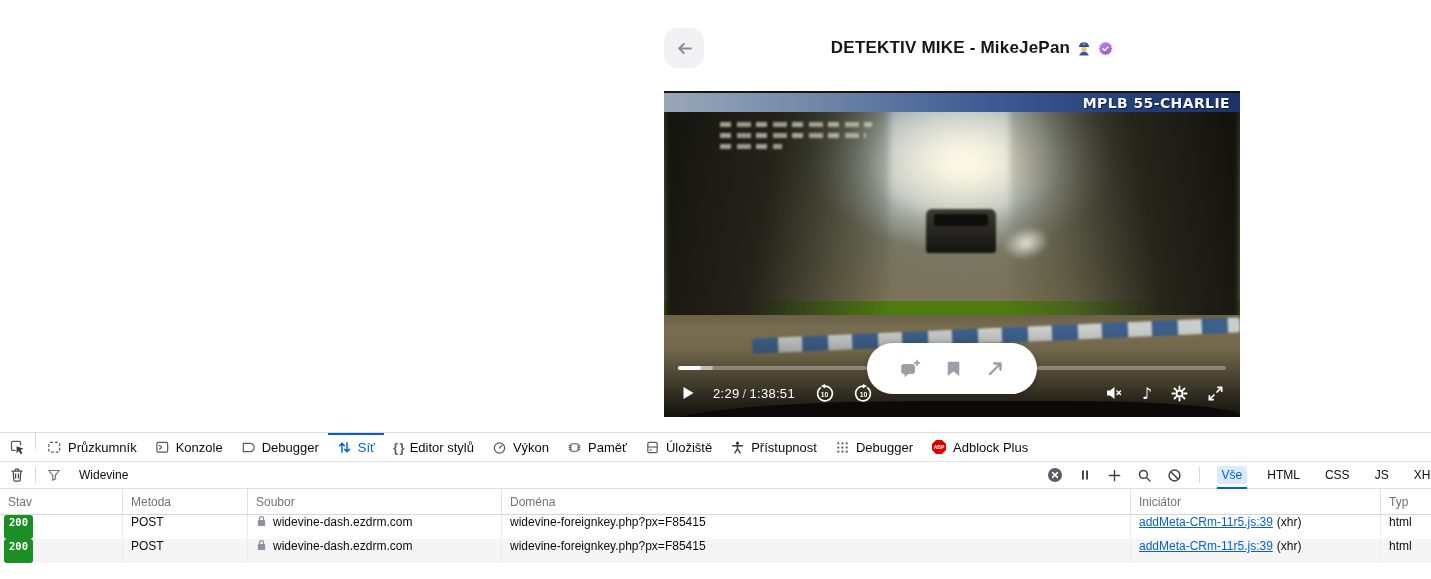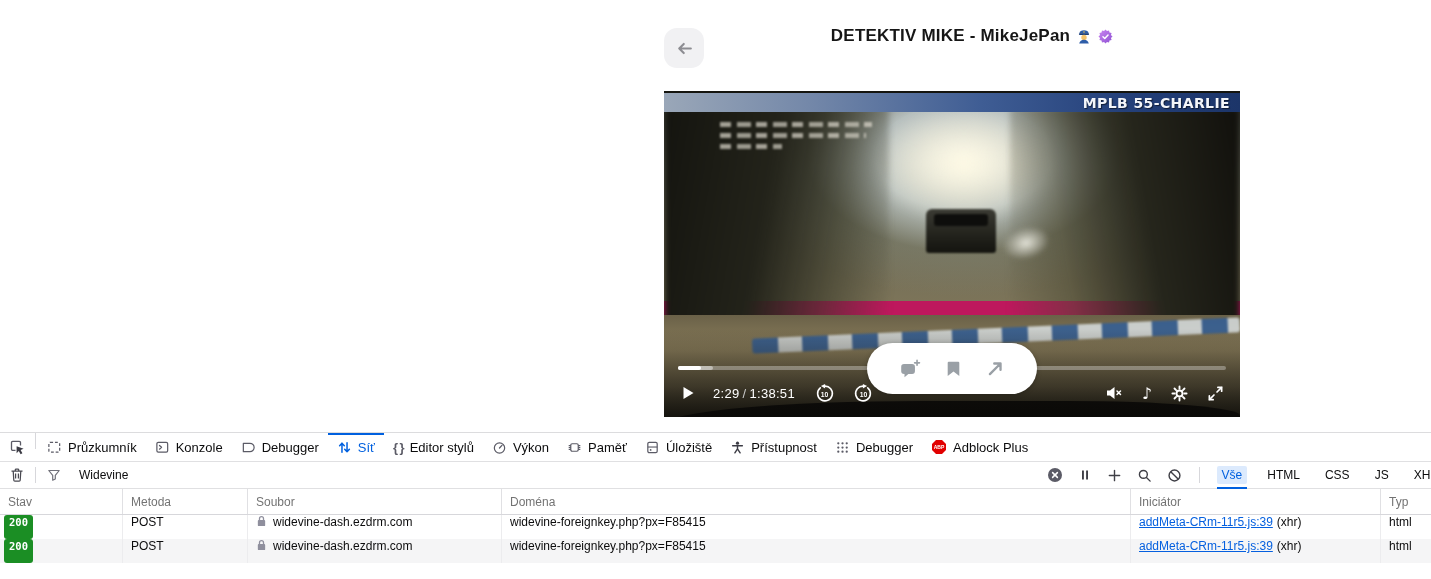--- a/index.html
+++ b/index.html
@@ -3,26 +3,26 @@
 <meta charset="utf-8">
 <style>
   * { margin:0; padding:0; box-sizing:border-box; }
   html,body { background:#fff; }
   .screen { position:relative; width:1431px; height:579px; background:#fff; overflow:hidden;
             font-family:"Liberation Sans", sans-serif; }
 
   
   .back-btn { position:absolute; left:664px; top:28px; width:40px; height:40px; border-radius:13px;
               background:#f1f1f3; display:flex; align-items:center; justify-content:center; cursor:pointer; }
-  .page-title { position:absolute; left:694px; top:24px; width:556px; height:24px;
+  .page-title { position:absolute; left:694px; top:36px; width:556px; height:24px;
                 display:flex; align-items:center; justify-content:center; gap:6px;
                 font-size:17px; font-weight:bold; color:#161616; letter-spacing:.2px; }
 
   
-  .video { position:absolute; left:664px; top:91px; width:576px; height:326px; background:#be185d; overflow:hidden; }
+  .video { position:absolute; left:664px; top:91px; width:576px; height:326px; background:#4d7c0f; overflow:hidden; }
   .v-topstrip { position:absolute; left:0; top:0; width:100%; height:3px; background:#15150f; }
   .v-sky { position:absolute; left:0; top:20px; width:100%; height:190px;
            background: radial-gradient(ellipse 230px 140px at 52% 24%, rgba(242,246,244,.95), rgba(203,213,213,.85) 38%, rgba(128,133,116,.45) 68%, transparent 100%),
                        linear-gradient(180deg,#3f4038 0%,#5c5e52 30%,#6e6b57 62%,#7c7459 100%); }
   .v-glare { position:absolute; left:205px; top:14px; width:190px; height:120px; filter:blur(5px);
              background: radial-gradient(closest-side, rgba(255,250,228,.95), rgba(255,245,214,.4) 55%, transparent); }
   .v-trees-left { position:absolute; left:0; top:16px; width:225px; height:215px; filter:blur(3px);
                   background: linear-gradient(100deg,#14140f 0%,#23231a 45%, rgba(52,52,36,.55) 75%, transparent 100%); }
   .v-trees-right { position:absolute; right:0; top:16px; width:230px; height:220px; filter:blur(3px);
                    background: linear-gradient(260deg,#11100c 0%,#26261c 42%, rgba(72,70,48,.5) 75%, transparent 100%); }

